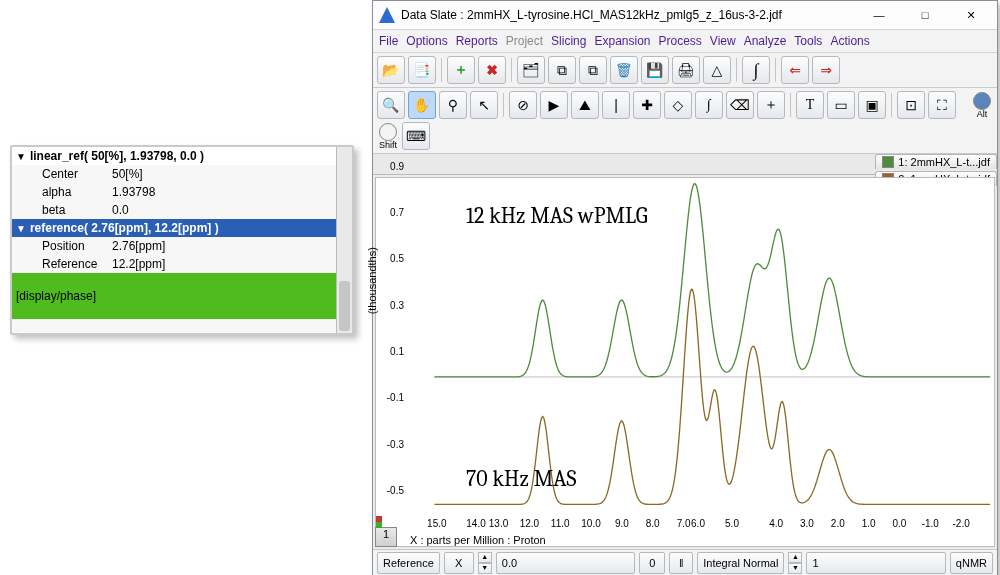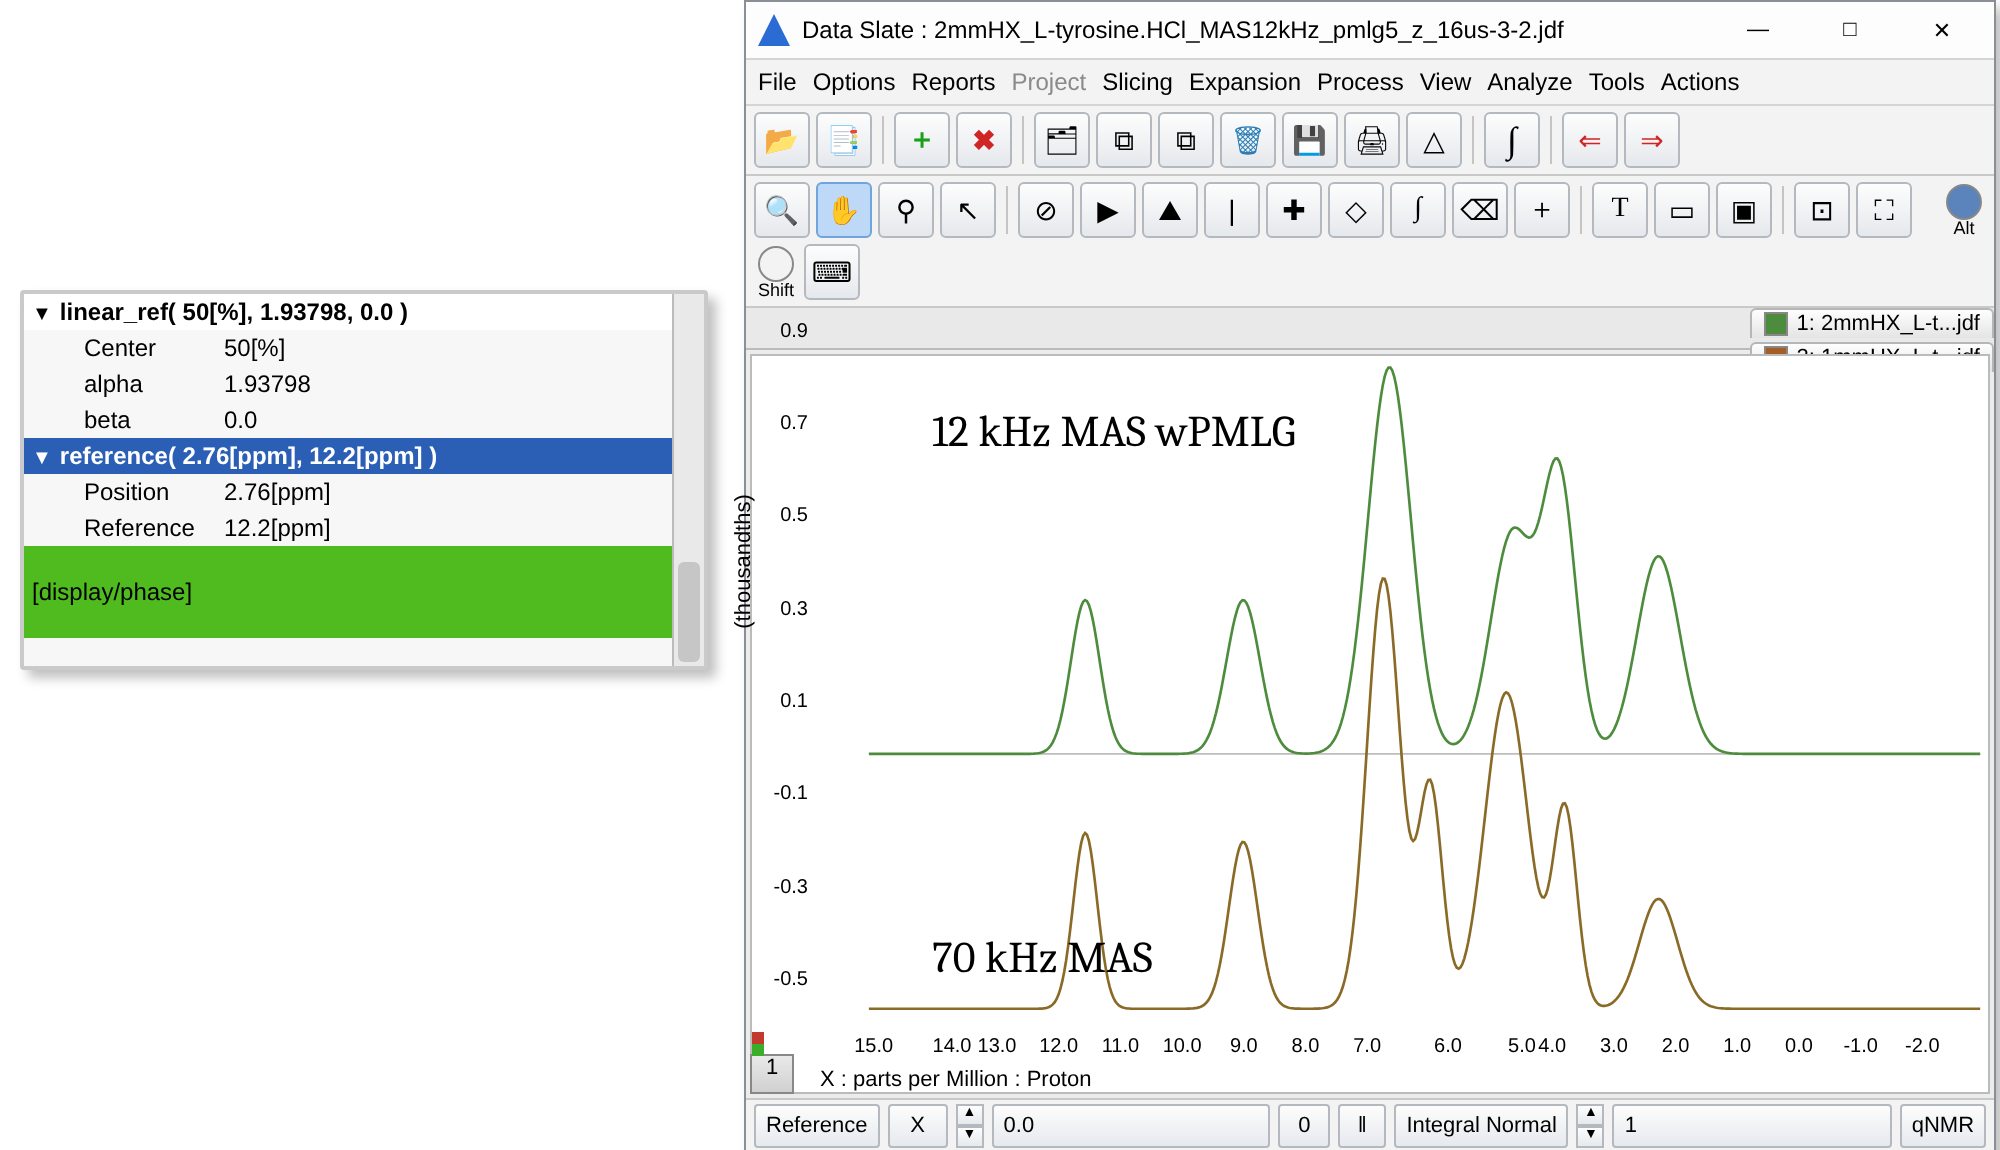--- a/index.html
+++ b/index.html
@@ -46,21 +46,21 @@
   }
   .titlebar .logo{width:16px;height:16px;background:#2a6bd4;clip-path:polygon(50% 0,100% 100%,0 100%);}
   .titlebar .title{flex:1;color:#000;font-size:12px;white-space:nowrap;overflow:hidden;text-overflow:ellipsis;}
   .win-btn{width:40px;height:28px;display:flex;align-items:center;justify-content:center;font-family:inherit;}
 
   .menubar{
     height:22px;background:#f3f3f3;border-bottom:1px solid #d4d4d4;
     display:flex;align-items:center;gap:8px;padding:0 6px;
     font-size:12px;
   }
-  .menubar span{color:#000000;}
+  .menubar span{color:#4c1d95;}
   .menubar .disabled{color:#8a8a8a;}
 
   .toolbar{
     display:flex;flex-wrap:wrap;gap:3px;align-items:center;
     padding:3px 4px;background:#f3f3f3;border-bottom:1px solid #c9c9c9;
   }
   .tbtn{
     width:26px;height:26px;border:1px solid #b4b9bf;background:linear-gradient(#fdfdfd,#e5e8ec);
     border-radius:3px;display:flex;align-items:center;justify-content:center;font-size:14px;
   }
@@ -221,22 +221,22 @@
       <div class="xlab">X : parts per Million : Proton</div>
     <span class="xtick" style="left: 30.8421px;">15.0</span>
         <span class="xtick" style="left: 70px;">14.0</span>
         <span class="xtick" style="left: 92.5263px;">13.0</span>
         <span class="xtick" style="left: 123.368px;">12.0</span>
         <span class="xtick" style="left: 154.211px;">11.0</span>
         <span class="xtick" style="left: 185.053px;">10.0</span>
         <span class="xtick" style="left: 215.895px;">9.0</span>
         <span class="xtick" style="left: 246.737px;">8.0</span>
         <span class="xtick" style="left: 277.579px;">7.0</span>
-        <span class="xtick" style="left: 318px;">6.0</span>
-        <span class="xtick" style="left: 355px;">5.0</span>
+        <span class="xtick" style="left: 292px;">6.0</span>
+        <span class="xtick" style="left: 326px;">5.0</span>
         <span class="xtick" style="left: 370.105px;">4.0</span>
         <span class="xtick" style="left: 400.947px;">3.0</span>
         <span class="xtick" style="left: 431.789px;">2.0</span>
         <span class="xtick" style="left: 462.632px;">1.0</span>
         <span class="xtick" style="left: 493.474px;">0.0</span>
         <span class="xtick" style="left: 524.316px;">-1.0</span>
         <span class="xtick" style="left: 555.158px;">-2.0</span>
       </div>
     <div class="page-ind">1</div>
   </div>

